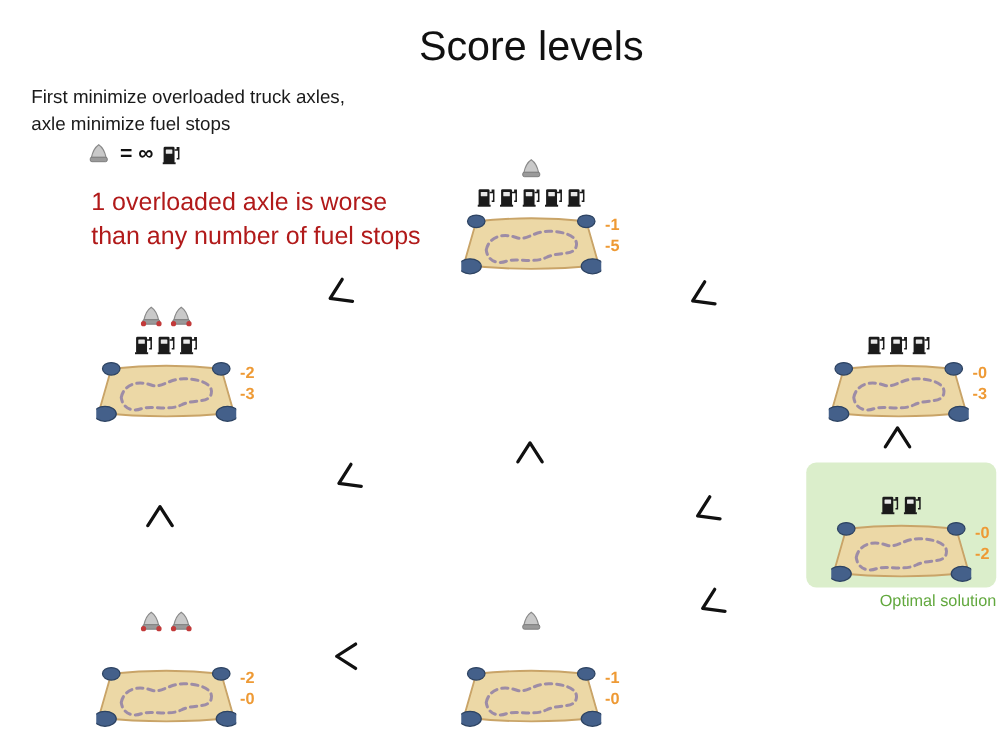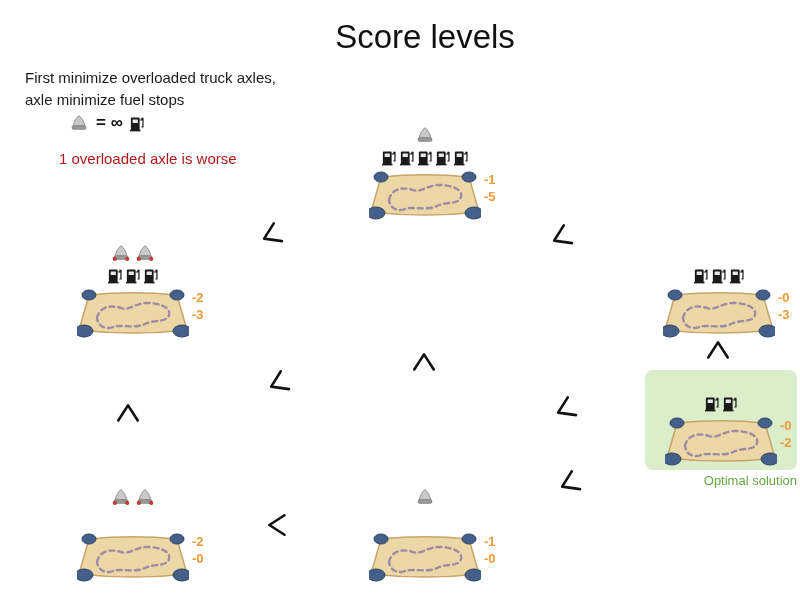--- a/index.html
+++ b/index.html
@@ -10,21 +10,21 @@
   #stage{position:relative;width:800px;height:600px;overflow:hidden;background:#fff;margin-left:25px;}
 
   #title{position:absolute;top:18px;left:0;width:100%;text-align:center;
          font-size:33px;font-weight:400;color:#111;}
   #subtitle{position:absolute;top:67px;left:0;width:100%;text-align:left;
             font-size:15px;line-height:1.45;color:#1a1a1a;}
 
   #legend{position:absolute;left:44px;top:112px;display:flex;align-items:center;gap:7px;height:22px;}
   #legend .eq{font-size:17px;font-weight:bold;color:#111;}
 
-  #warning{position:absolute;left:34px;top:149px;font-size:15px;line-height:1.35;
+  #warning{position:absolute;left:48px;top:149px;font-size:20px;line-height:1.35;
            color:var(--warning-text,#b11a1a);}
 
   .card{position:absolute;width:112px;}
   .icon-row{display:flex;justify-content:center;align-items:flex-end;gap:4px;
             height:20px;margin-bottom:2px;}
   .icon{display:inline-flex;}
   .map{position:relative;width:112px;height:50px;margin:4px auto 0;}
   .scores{position:absolute;left:calc(100% + 3px);top:2px;text-align:left;
           font-size:13px;font-weight:bold;line-height:1.3;
           color:var(--score-color,#ee9a35);}
@@ -62,20 +62,21 @@
           <rect x="1" y="2" width="10" height="15" rx="1.2" fill="#1b1b1b"></rect>
           <rect x="3" y="4.5" width="6" height="4" rx="0.6" fill="#e8e8e8"></rect>
           <path d="M11,5 L13.6,5 L13.6,3 L14.8,3 L14.8,13 L13,13" fill="none" stroke="#1b1b1b" stroke-width="1.4"></path>
           <rect x="0" y="16.2" width="12" height="1.8" fill="#1b1b1b"></rect>
         </svg>
       </span>
   </div>
 
   <div id="warning">
     <div>1 overloaded axle is worse</div>
+    <div>than any number of fuel stops</div>
   </div>
 
   <div class="card" style="left:344px;top:124px;">
     <div class="icon-row">
         <span class="icon">
           <svg viewBox="0 0 22 18" width="20" height="18">
             <path d="M11,1 C14,3 16.5,7.5 17.5,12.5 L4.5,12.5 C5.5,7.5 8,3 11,1 Z" fill="#c9c9c9" stroke="#8a8a8a" stroke-width="1"></path>
             <rect x="3.5" y="12" width="15" height="4" rx="1.5" fill="#9a9a9a" stroke="#777" stroke-width="0.8"></rect>
           </svg>
         </span>

